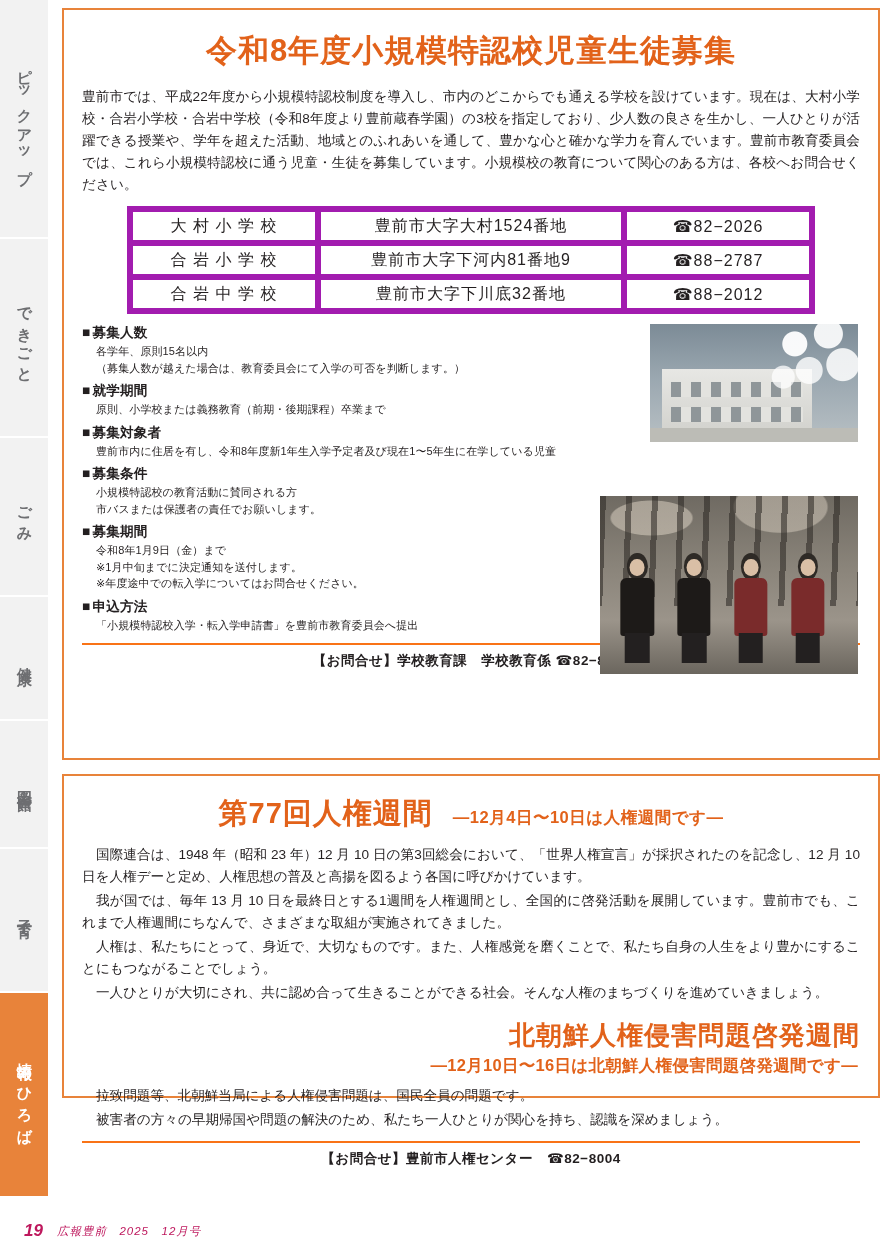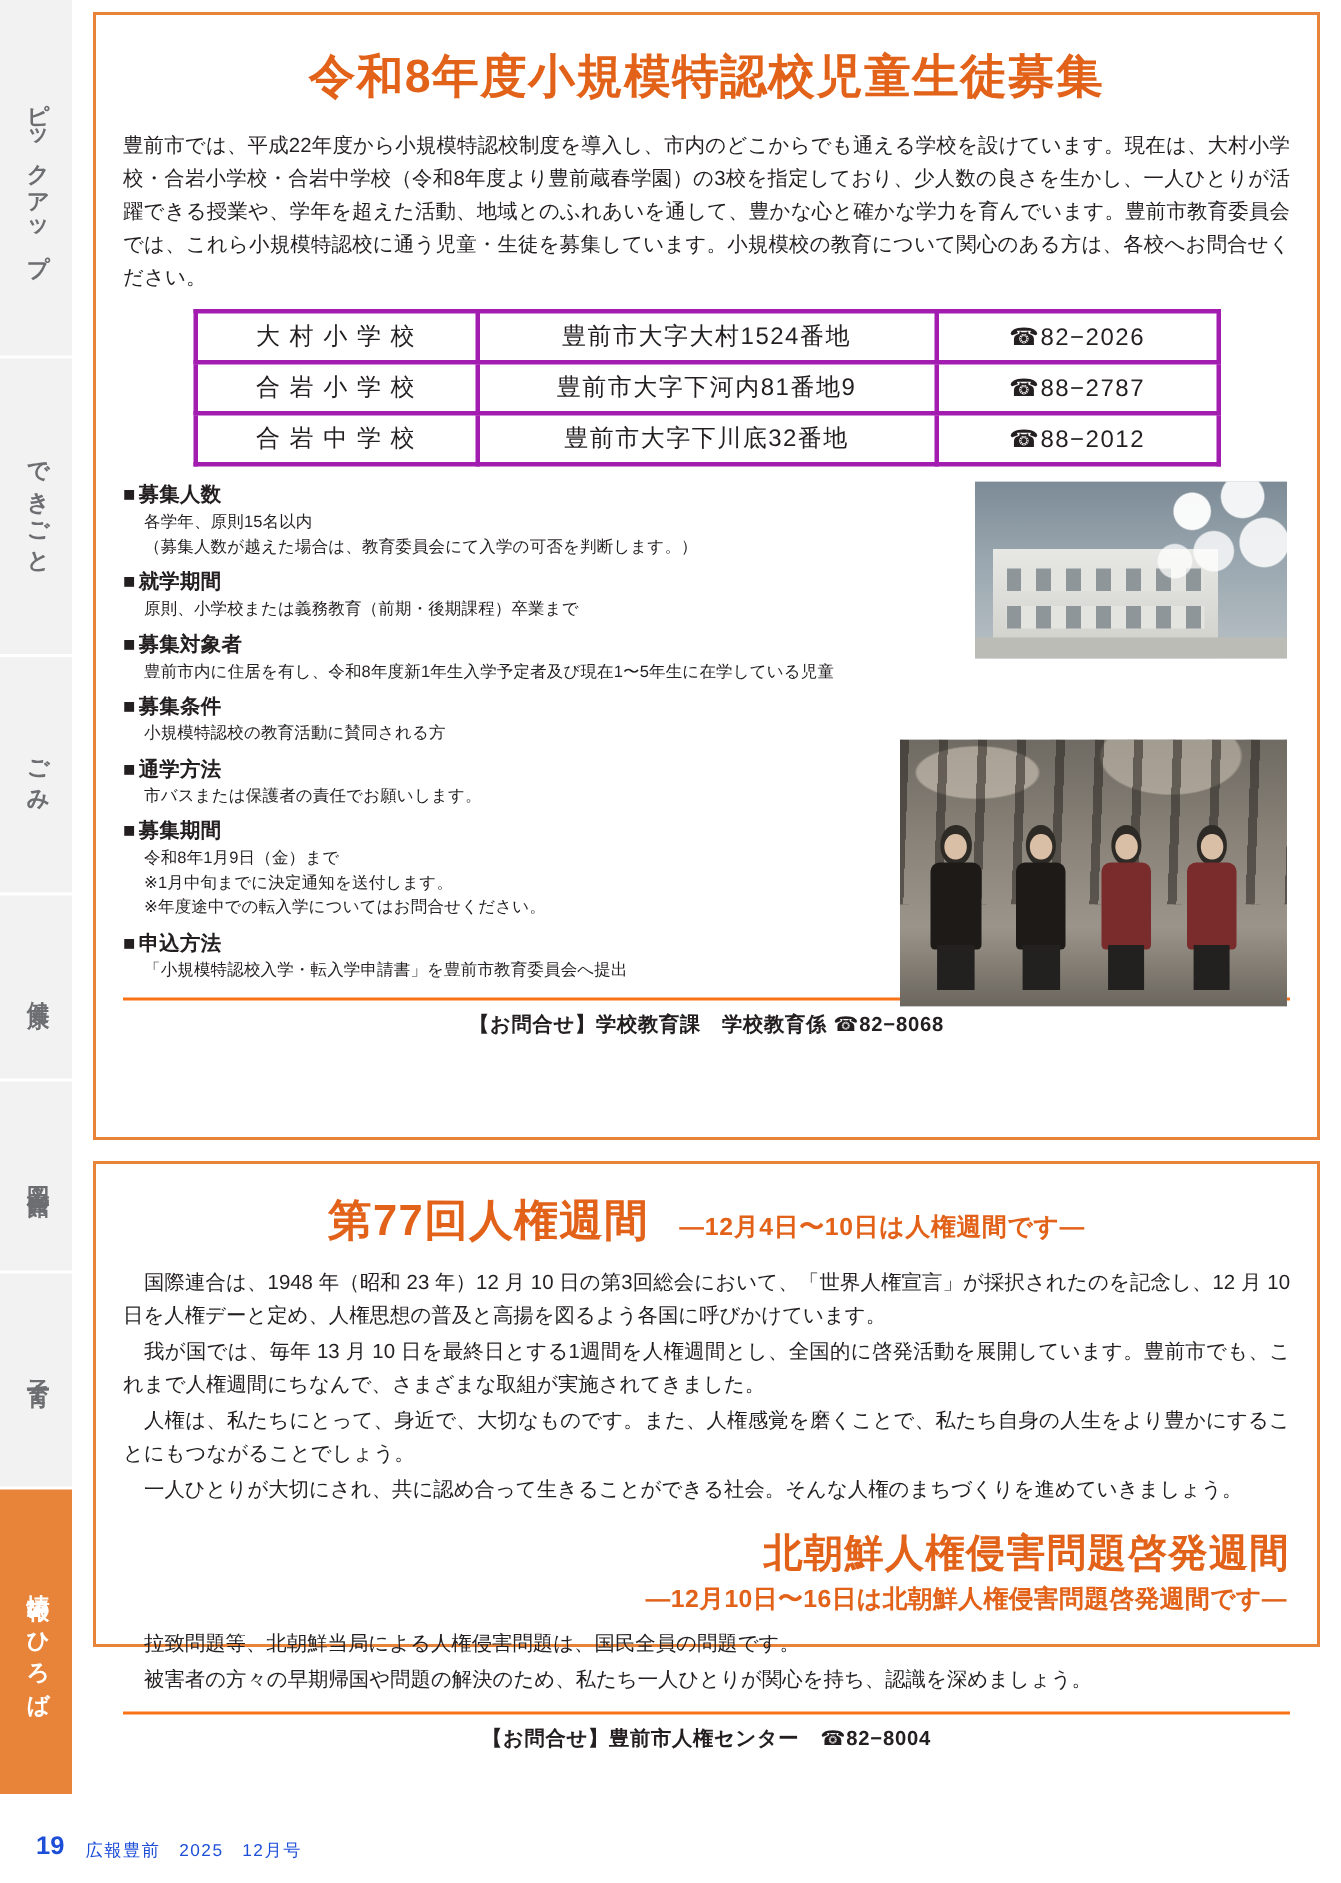--- a/index.html
+++ b/index.html
@@ -73,21 +73,21 @@
   }
 
   
   table.schools {
     width: 682px;
     margin: 6px auto 10px auto;
     border-collapse: collapse;
     table-layout: fixed;
   }
   table.schools td {
-    border: 3px solid #a21caf;
+    border: 6px solid #a21caf;
     height: 34px;
     font-size: 16px;
     text-align: center;
     vertical-align: middle;
     letter-spacing: 1px;
   }
   table.schools td.c1 { width: 188px; }
   table.schools td.c2 { width: 306px; }
   table.schools td.c3 { width: 188px; font-size: 16px; }
 
@@ -250,22 +250,23 @@
     margin: 0 0 2px 0;
     font-size: 13.6px;
     line-height: 1.6;
     text-indent: 14px;
   }
 
   
   #footer {
     position: absolute;
     left: 24px; bottom: 14px;
-    display: flex; align-items: flex-end; gap: 14px;
-    color: #1d4ed8;
+    display: flex; align-items: center; gap: 14px;
+    color: #be185d;
+    font-style: italic;
   }
   #footer .pagenum { font-size: 17px; font-weight: bold; }
   #footer .issue { font-size: 11.5px; letter-spacing: 1px; }
 </style>
 </head>
 <body>
 
 <div id="side-tabs">
   <div class="side-tab">
       <span>ピックアップ</span>
@@ -362,21 +363,20 @@
 
       <div class="d-head">就学期間</div>
       <div class="d-body" style="white-space:pre-line;width:560px">原則、小学校または義務教育（前期・後期課程）卒業まで</div>
 
       <div class="d-head">募集対象者</div>
       <div class="d-body" style="white-space:pre-line">豊前市内に住居を有し、令和8年度新1年生入学予定者及び現在1〜5年生に在学している児童</div>
 
       <div class="d-head">募集条件</div>
       <div class="d-body" style="white-space:pre-line;width:500px">小規模特認校の教育活動に賛同される方</div>
 
-      <div class="d-head">通学方法</div>
       <div class="d-body" style="white-space:pre-line;width:500px">市バスまたは保護者の責任でお願いします。</div>
 
       <div class="d-head">募集期間</div>
       <div class="d-body" style="white-space:pre-line;width:500px">令和8年1月9日（金）まで
 ※1月中旬までに決定通知を送付します。
 ※年度途中での転入学についてはお問合せください。</div>
 
       <div class="d-head">申込方法</div>
       <div class="d-body" style="white-space:pre-line">「小規模特認校入学・転入学申請書」を豊前市教育委員会へ提出</div>
     </div>

